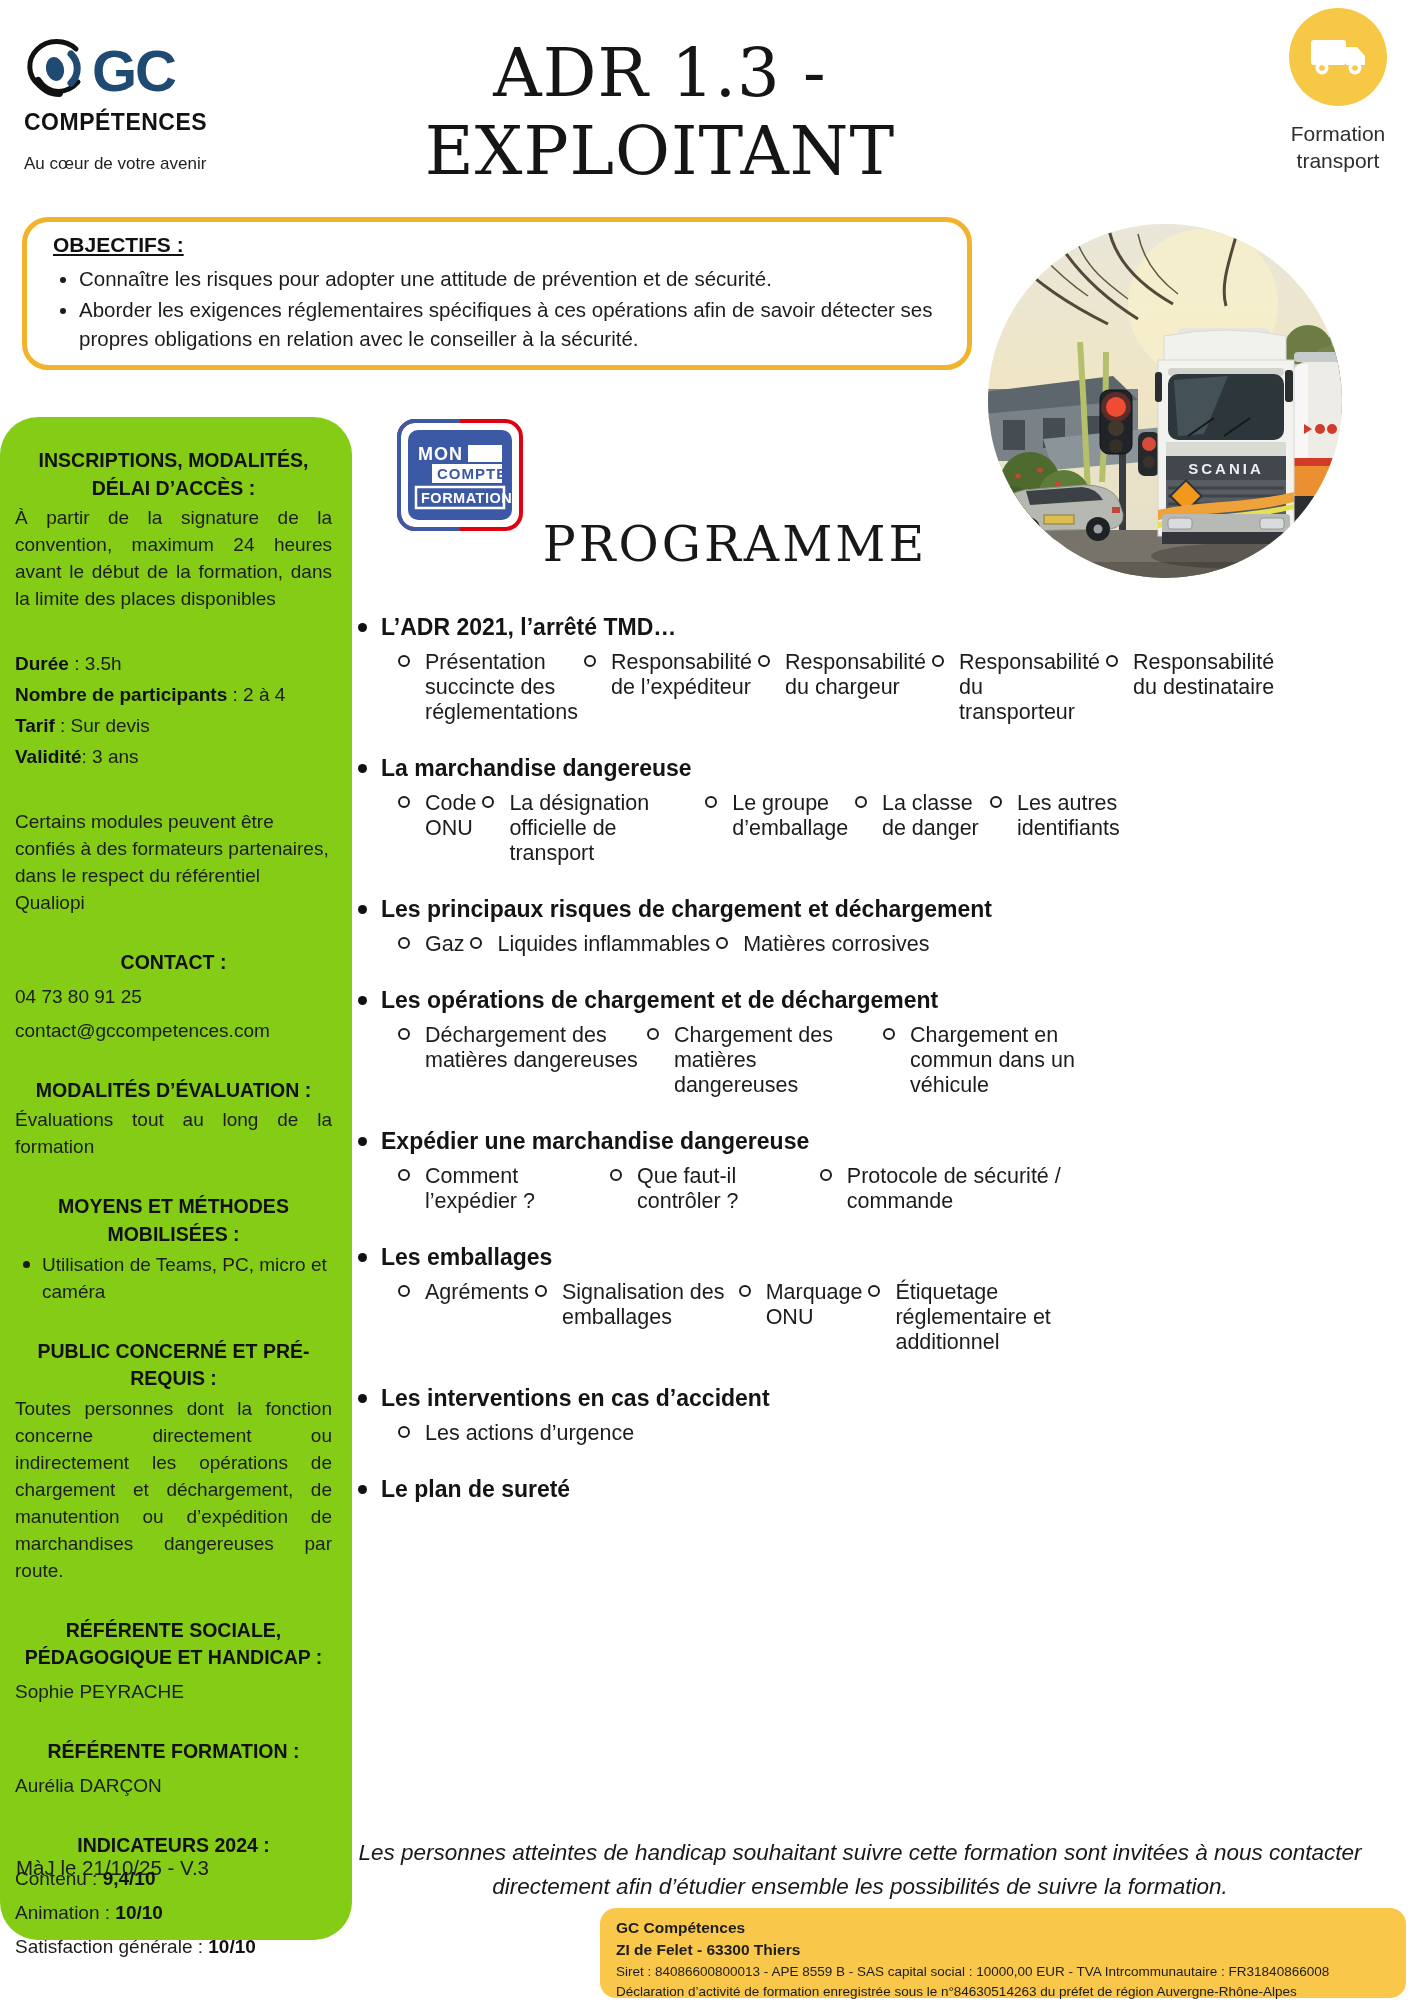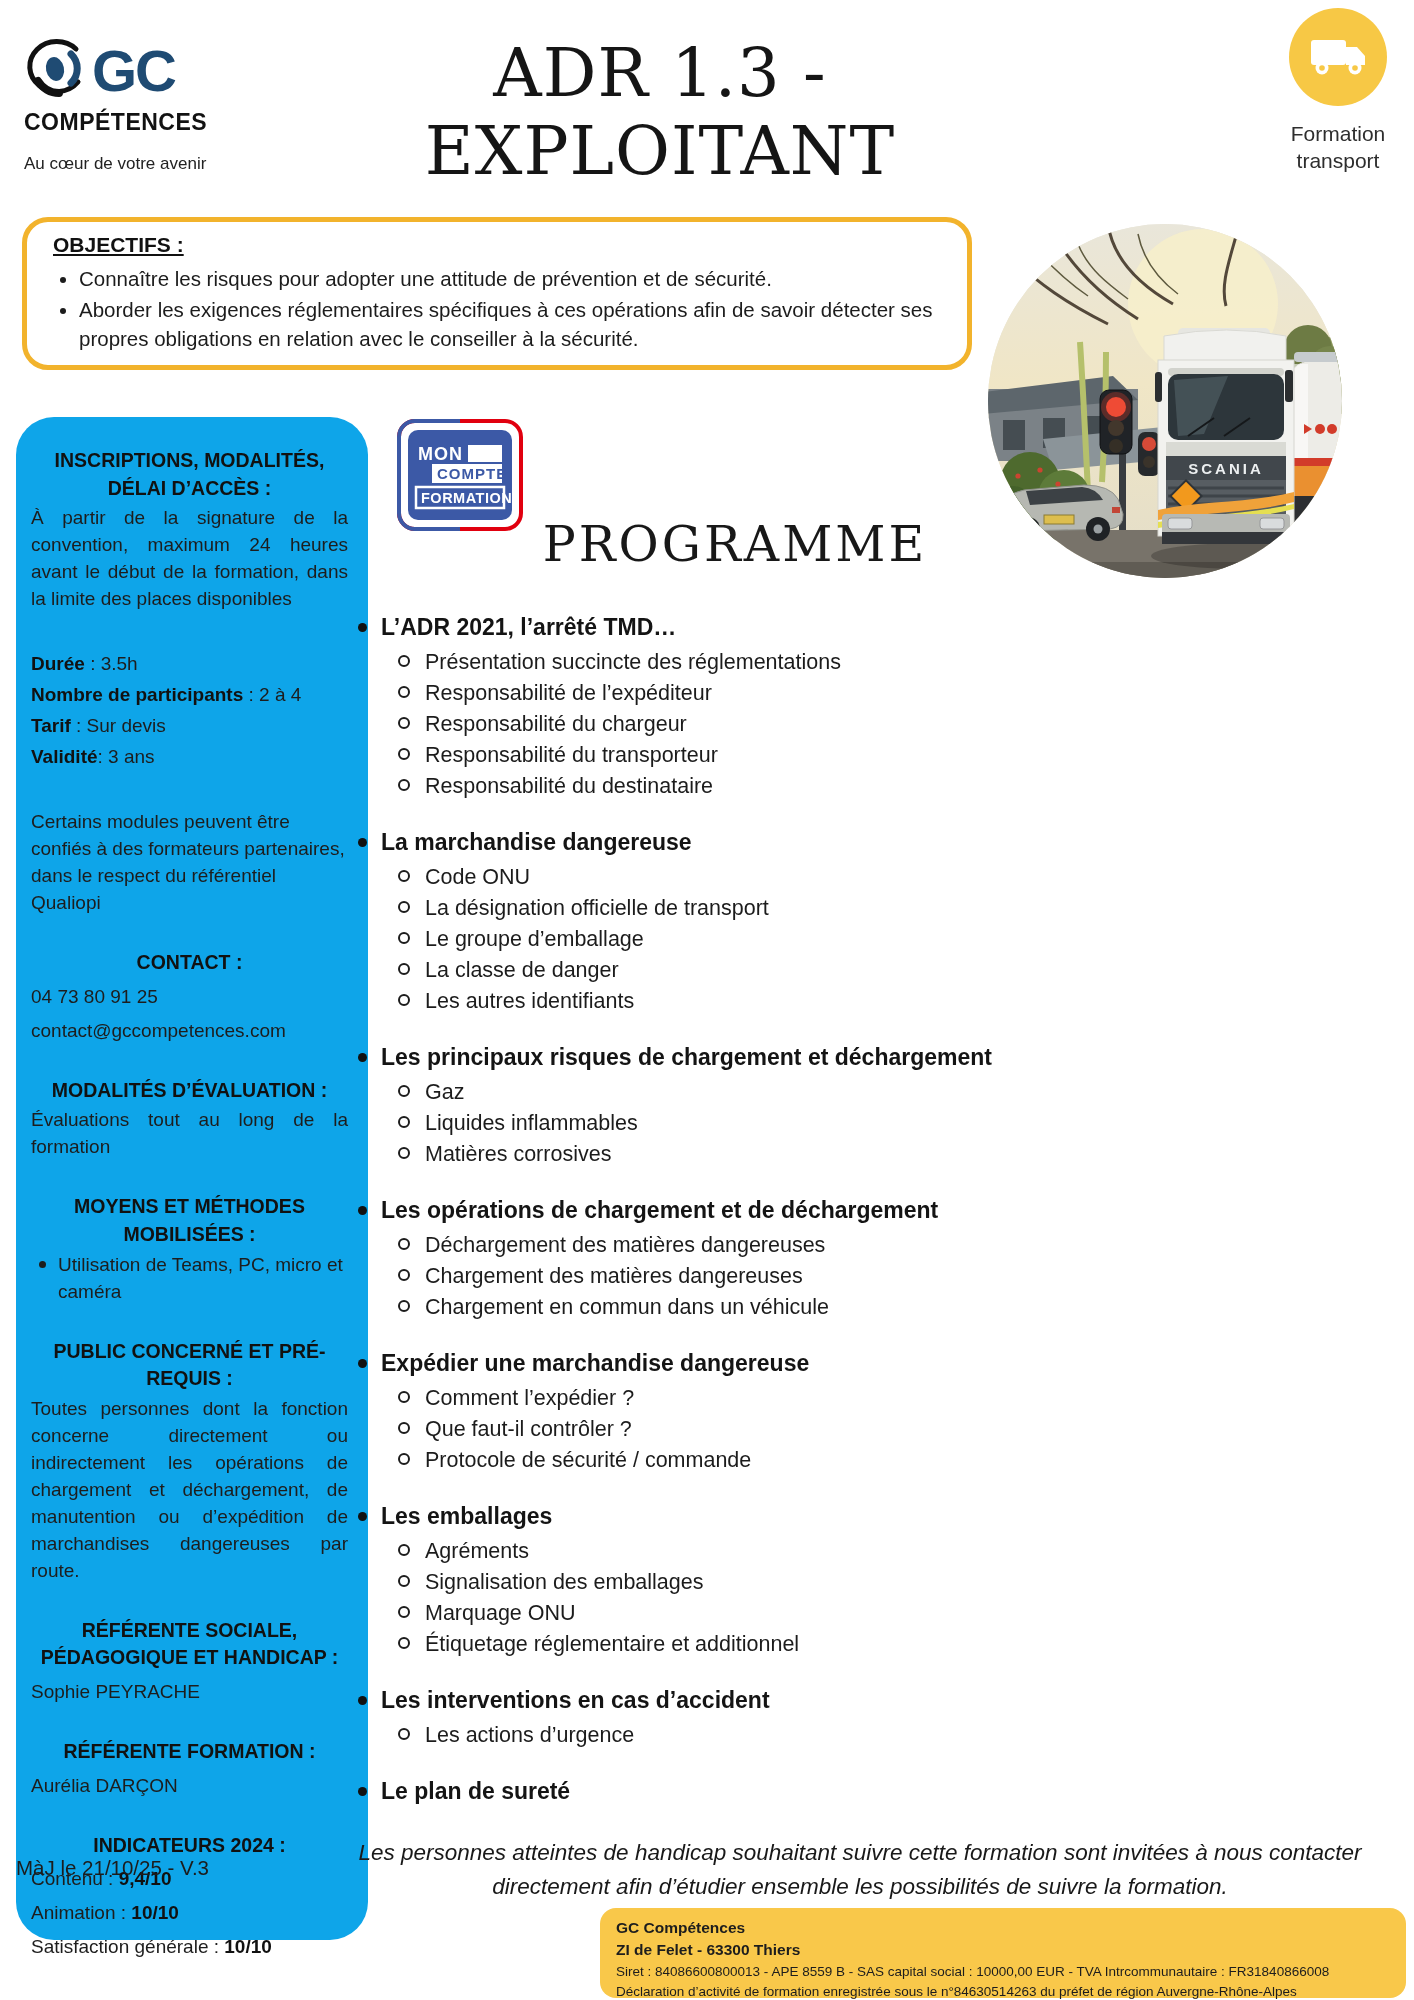--- a/index.html
+++ b/index.html
@@ -27,21 +27,21 @@
   .obj-h{font-weight:bold;font-size:21px;text-decoration:underline;color:#111;}
   .obj-items{margin:7px 0 0 0;padding-left:26px;font-size:20.5px;line-height:1.42;color:#1c1c1c;}
   .obj-items li{margin-bottom:2px;}
 
   
   .truck-photo{position:absolute;left:988px;top:224px;width:354px;height:354px;border-radius:50%;
                overflow:hidden;background:#e9e6da;}
   .truck-photo svg{display:block;}
 
   
-  .sidebar{position:absolute;left:16px;top:417px;width:352px;height:1523px;background:#0ea5e9;
+  .sidebar{position:absolute;left:0;top:417px;width:352px;height:1523px;background:#84cc16;
            border-radius:38px;box-sizing:border-box;padding:30px 20px 16px 15px;
            font-size:19px;line-height:1.42;color:#1d1d1d;}
   .sb-h{font-weight:bold;text-align:center;font-size:19.5px;color:#111;margin:32px 0 3px 0;}
   .sb-h.first{margin-top:0;}
   .sb-p{text-align:justify;}
   .sb-line{margin:7px 0;}
   .sb-specs{margin-top:38px;}
   .sb-specs .sb-line{margin:4px 0;}
   .sb-note{margin-top:38px;text-align:left;}
   .sb-ul{list-style:none;margin:2px 0 0 0;padding:0 0 0 8px;}
@@ -53,21 +53,21 @@
   .mcf{position:absolute;left:396px;top:418px;width:128px;height:114px;}
 
   
   .programme-title{position:absolute;left:350px;top:516px;width:770px;text-align:center;
                    font-family:"DejaVu Serif",serif;font-size:49px;font-weight:400;
                    letter-spacing:3px;color:#181818;}
   .program{position:absolute;left:358px;top:614px;width:770px;color:#1c1c1c;}
   .prog-section{margin-bottom:30px;}
   .prog-h{display:flex;align-items:baseline;gap:14px;font-size:23px;font-weight:bold;color:#141414;}
   .prog-h::before{content:"";width:9px;height:9px;border-radius:50%;background:#111;flex:none;transform:translateY(-3px);}
-  .prog-items{list-style:none;margin:9px 0 0 0;padding:0 0 0 40px;display:flex;flex-direction:column;gap:6px;font-size:21.5px;}
+  .prog-items{list-style:none;margin:9px 0 0 0;padding:0 0 0 40px;display:flex;flex-direction:row;gap:6px;font-size:21.5px;}
   .prog-items li{display:flex;gap:15px;align-items:baseline;}
   .prog-items li::before{content:"";width:8px;height:8px;border:2px solid #1c1c1c;border-radius:50%;flex:none;transform:translateY(-2px);}
 
   
   .handicap{position:absolute;left:330px;top:1836px;width:1060px;text-align:center;
             font-style:italic;font-size:22.5px;line-height:1.5;color:#191919;}
   .footer{position:absolute;left:600px;top:1908px;width:806px;height:90px;background:#F9C84A;
           border-radius:16px;box-sizing:border-box;padding:9px 16px;color:#1d1d1d;}
   .footer .f-bold{font-size:15.5px;font-weight:bold;line-height:1.45;}
   .footer .f-small{font-size:13.5px;line-height:1.5;}

